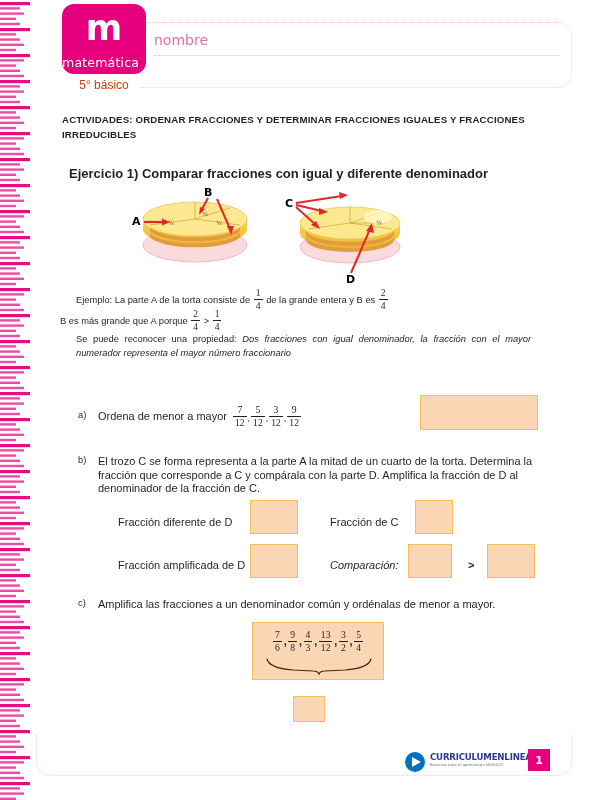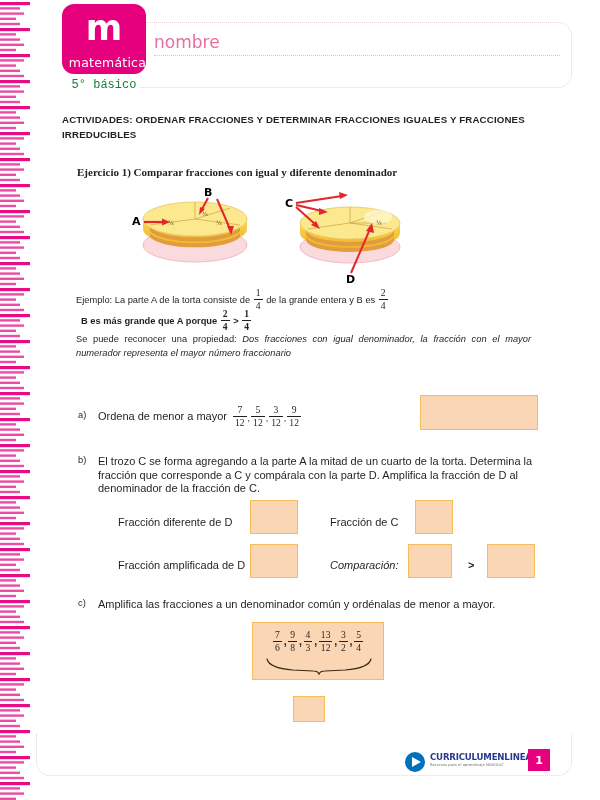--- a/index.html
+++ b/index.html
@@ -17,56 +17,56 @@
   .logo-card {
     width:84px; height:70px; background:#e6007e; border-radius:12px;
     position:relative; margin:0 auto;
   }
   .logo-m {
     position:absolute; top:6px; left:0; right:0; text-align:center;
     font-size:35px; font-weight:bold; color:#ffffff; line-height:36px;
     font-family:"DejaVu Sans", sans-serif;
   }
   .logo-word {
-    position:absolute; bottom:4px; left:0; right:0; text-align:right;
+    position:absolute; bottom:4px; left:0; right:0; text-align:left;
     font-size:12.5px; color:#ffffff; letter-spacing:.2px;
     font-family:"DejaVu Sans", sans-serif;
   }
-  .logo-grade { margin-top:4px; font-size:12px; color:#15803d; font-family:Liberation Mono, monospace; }
+  .logo-grade { margin-top:4px; font-size:12px; color:#c2410c; font-family:Liberation Sans, sans-serif; }
 
   #fields { position:absolute; left:150px; top:32px; width:420px; height:60px; }
   .field-row { position:relative; height:26px; }
   .field-label {
-    position:absolute; top:0; font-size:17px; color:#e5709f;
+    position:absolute; top:0; font-size:14px; color:#e5709f;
     font-family:"DejaVu Sans", sans-serif;
   }
   .field-line {
     position:absolute; bottom:2px; border-bottom:1px dotted #e3bfd0; height:0;
   }
   .round-frame {
     position:absolute; left:140px; top:22px; width:432px; height:66px;
     border:1px dotted #f0cddd; border-left:none; border-radius:0 14px 14px 0;
   }
 
   
   #title {
     position:absolute; left:62px; top:112px; width:480px; text-align:left;
     font-size:9.7px; font-weight:bold; line-height:15px; letter-spacing:.15px;
   }
   #ex1-title {
-    position:absolute; left:77px; top:166px; font-size:11px; font-weight:bold;font-family:Liberation Serif, serif;
+    position:absolute; left:69px; top:166px; font-size:13px; font-weight:bold;
   }
 
   
   #cakes { position:absolute; left:130px; top:185px; width:300px; height:100px; }
 
   
   .para { position:absolute; font-size:9.3px; line-height:13.5px; }
   #ejemplo { left:76px; top:287px; width:450px; }
-  #porque { left:81px; top:308px; width:450px;font-weight:bold; }
+  #porque { left:60px; top:308px; width:450px; }
   #propiedad { left:76px; top:333px; width:455px; text-align:justify; }
   #propiedad i { font-style:italic; }
 
   .item-letter { position:absolute; font-size:9.3px; }
   .item-text { position:absolute; font-size:11px; line-height:13.5px; }
 
   
   .frac {
     display:inline-block; vertical-align:-0.55em; text-align:center;
     font-size:8.4px; line-height:10px; margin:0 1px; font-family:"Liberation Serif", serif;
@@ -388,21 +388,21 @@
   <span>Se puede reconocer una propiedad:</span>
   <i>Dos fracciones con igual denominador, la fracción con el mayor numerador representa el mayor número fraccionario</i>
 </div>
 
 <span class="item-letter" style="left:78px; top:410px;">a)</span>
 <span class="item-text" style="left:98px; top:410px;">Ordena de menor a mayor</span>
 <span class="frac-list" style="position:absolute; left:232px; top:404px;" id="a-fracs"><span class="frac big"><span class="n">7</span><span class="d">12</span></span><span class="sep">,</span><span class="frac big"><span class="n">5</span><span class="d">12</span></span><span class="sep">,</span><span class="frac big"><span class="n">3</span><span class="d">12</span></span><span class="sep">,</span><span class="frac big"><span class="n">9</span><span class="d">12</span></span></span>
 <div class="abox" style="left:420px; top:395px; width:118px; height:35px;"></div>
 
 <span class="item-letter" style="left:78px; top:455px;">b)</span>
-<span class="item-text" style="left:98px; top:455px; width:438px;">El trozo C se forma agregando a la parte A la mitad de un cuarto de la torta. Determina la fracción que corresponde a C y compárala con la parte D. Amplifica la fracción de D al denominador de la fracción de C.</span>
+<span class="item-text" style="left:98px; top:455px; width:438px;">El trozo C se forma representa a la parte A la mitad de un cuarto de la torta. Determina la fracción que corresponde a C y compárala con la parte D. Amplifica la fracción de D al denominador de la fracción de C.</span>
 
 <span class="item-text" style="left:118px; top:516px;">Fracción diferente de D</span>
 <div class="abox" style="left:250px; top:500px; width:48px; height:34px;"></div>
 
 <span class="item-text" style="left:330px; top:516px;">Fracción de C</span>
 <div class="abox" style="left:415px; top:500px; width:38px; height:34px;"></div>
 
 <span class="item-text" style="left:118px; top:559px;">Fracción amplificada de D</span>
 <div class="abox" style="left:250px; top:544px; width:48px; height:34px;"></div>
 

